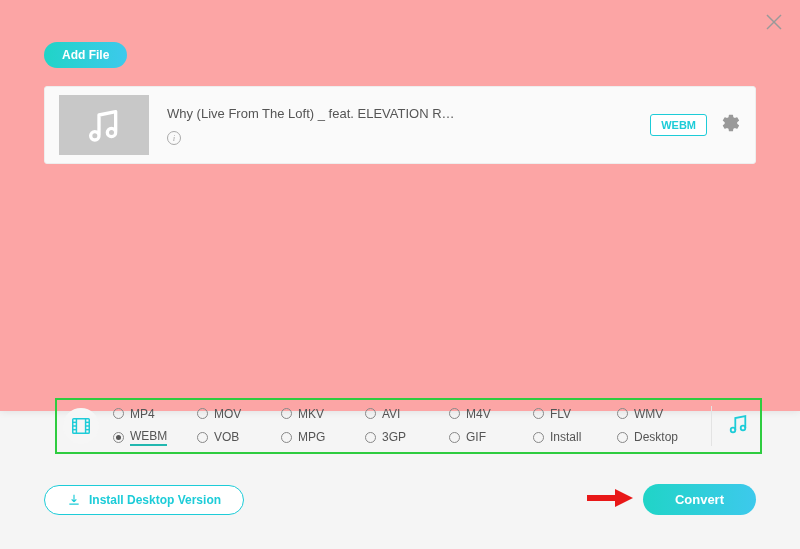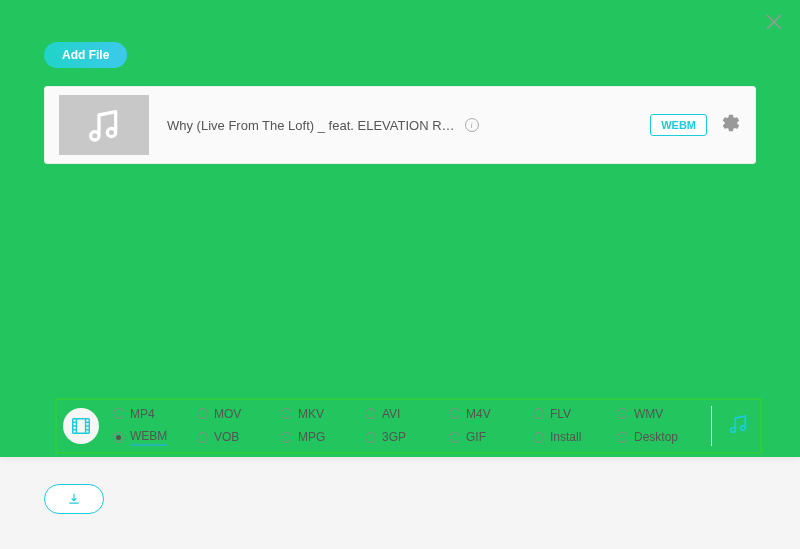--- a/index.html
+++ b/index.html
@@ -1,24 +1,24 @@
 <!DOCTYPE html>
 <html><head>
 <meta charset="utf-8">
 <style>
   * { box-sizing: border-box; margin: 0; padding: 0; }
   body { font-family: -apple-system, BlinkMacSystemFont, "Segoe UI", Arial, sans-serif; background: #f5f5f5; width: 800px; height: 549px; overflow: hidden; }
-  .app { width: 800px; height: 457px; background: #22c55e; position: relative; box-shadow: 0 0 8px rgba(0,0,0,0.1); }
+  .app { width: 800px; height: 411px; background: #fca5a5; position: relative; box-shadow: 0 0 8px rgba(0,0,0,0.1); }
   .close-btn { position: absolute; top: 10px; right: 14px; width: 24px; height: 24px; cursor: pointer; }
   .close-btn svg { stroke: #999; stroke-width: 1.5; }
   .add-file-btn { position: absolute; top: 42px; left: 44px; background: linear-gradient(90deg,#20d4c7,#3dc9ec); color: #fff; border: none; border-radius: 14px; padding: 6px 18px; font-size: 12px; font-weight: 600; cursor: pointer; }
   .file-card { position: absolute; top: 86px; left: 44px; right: 44px; height: 78px; background: #fafafa; border: 1px solid #eee; border-radius: 3px; display: flex; align-items: center; padding: 9px 14px; }
   .thumb { width: 90px; height: 60px; background: #c8c8c8; display: flex; align-items: center; justify-content: center; }
   .thumb svg { fill: #fff; }
-  .meta { flex: 1; margin-left: 18px; display: flex; flex-direction: row; gap: 10px; }
+  .meta { flex: 1; margin-left: 18px; display: flex; flex-direction: column; gap: 10px; }
   .file-title { font-size: 13px; color: #555; }
   .info-icon { width: 14px; height: 14px; border: 1px solid #aaa; border-radius: 50%; display: inline-flex; align-items: center; justify-content: center; font-size: 9px; color: #aaa; font-style: italic; font-family: serif; }
   .actions { display: flex; align-items: center; gap: 14px; }
   .fmt-badge { border: 1px solid #1dccd8; color: #1dccd8; border-radius: 3px; padding: 4px 10px; font-size: 11px; font-weight: 600; background: #fff; cursor: pointer; }
   .gear { cursor: pointer; }
   .gear svg { fill: #999; }
   .format-bar { position: absolute; left: 55px; right: 38px; top: 398px; border: 2px solid #2ecc40; padding: 6px 10px 6px 6px; display: flex; align-items: center; gap: 8px; }
   .film-icon { width: 36px; height: 36px; border-radius: 50%; background: #f6f6f6; display: flex; align-items: center; justify-content: center; }
   .film-icon svg { stroke: #1dccd8; fill: none; }
   .radio-grid { flex: 1; display: grid; grid-template-columns: repeat(7, 1fr); row-gap: 8px; column-gap: 4px; padding-left: 6px; }
@@ -149,16 +149,26 @@
           <path d="M9.3 18V6l10-2v12"></path>
         </svg>
     </div>
   </div>
 
   <div class="bottom-bar">
     <button class="install-btn">
       <svg width="14" height="14" viewBox="0 0 24 24" stroke-width="2">
           <path d="M12 3v12m0 0 4-4m-4 4-4-4M4 19h16"></path>
         </svg>
+      <span>Install Desktop Version</span>
     </button>
+    <div class="convert-wrap">
+      <span class="arrow">
+        <svg width="46" height="18" viewBox="0 0 46 18">
+            <rect x="0" y="6" width="30" height="6"></rect>
+            <polygon points="28,0 46,9 28,18"></polygon>
+          </svg>
+      </span>
+      <button class="convert-btn">Convert</button>
+    </div>
   </div>
 
 </div>
 
 </body></html>

